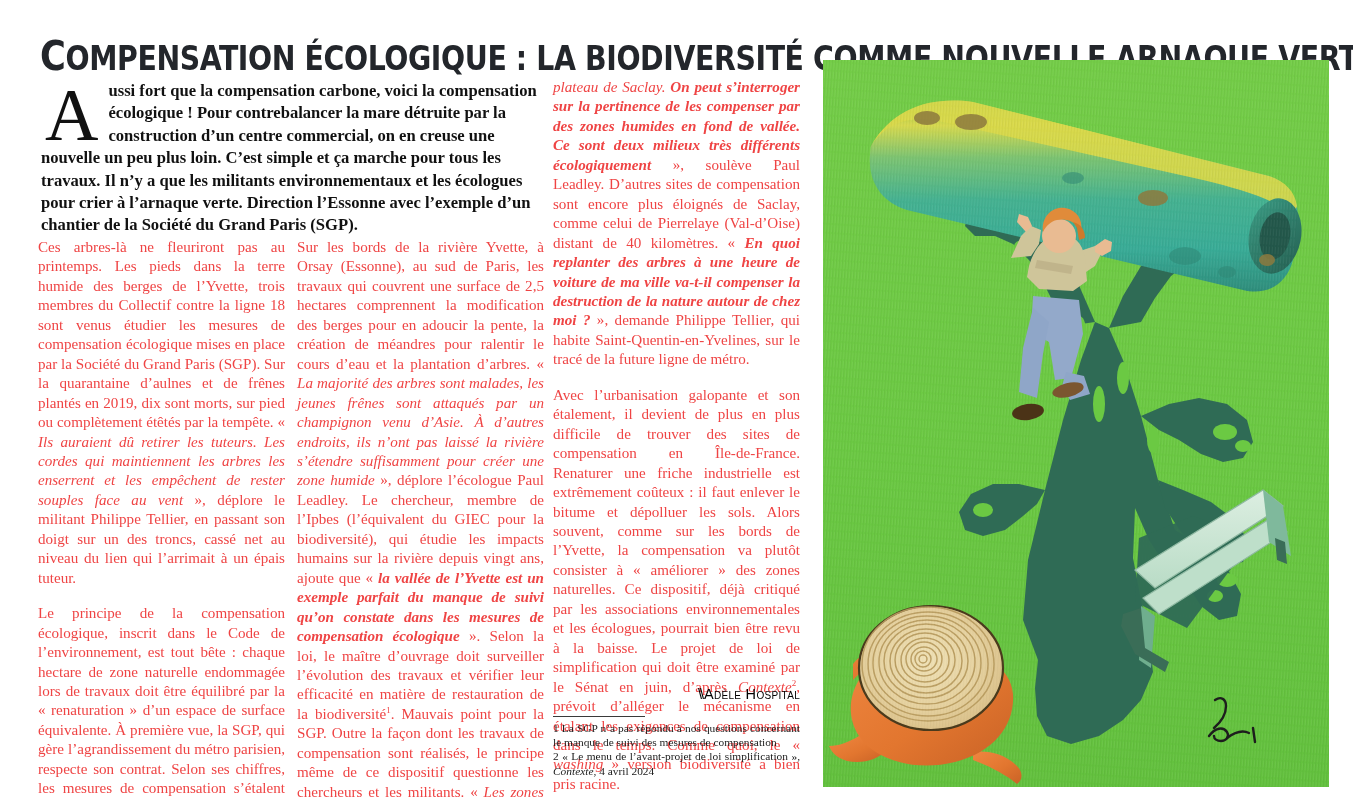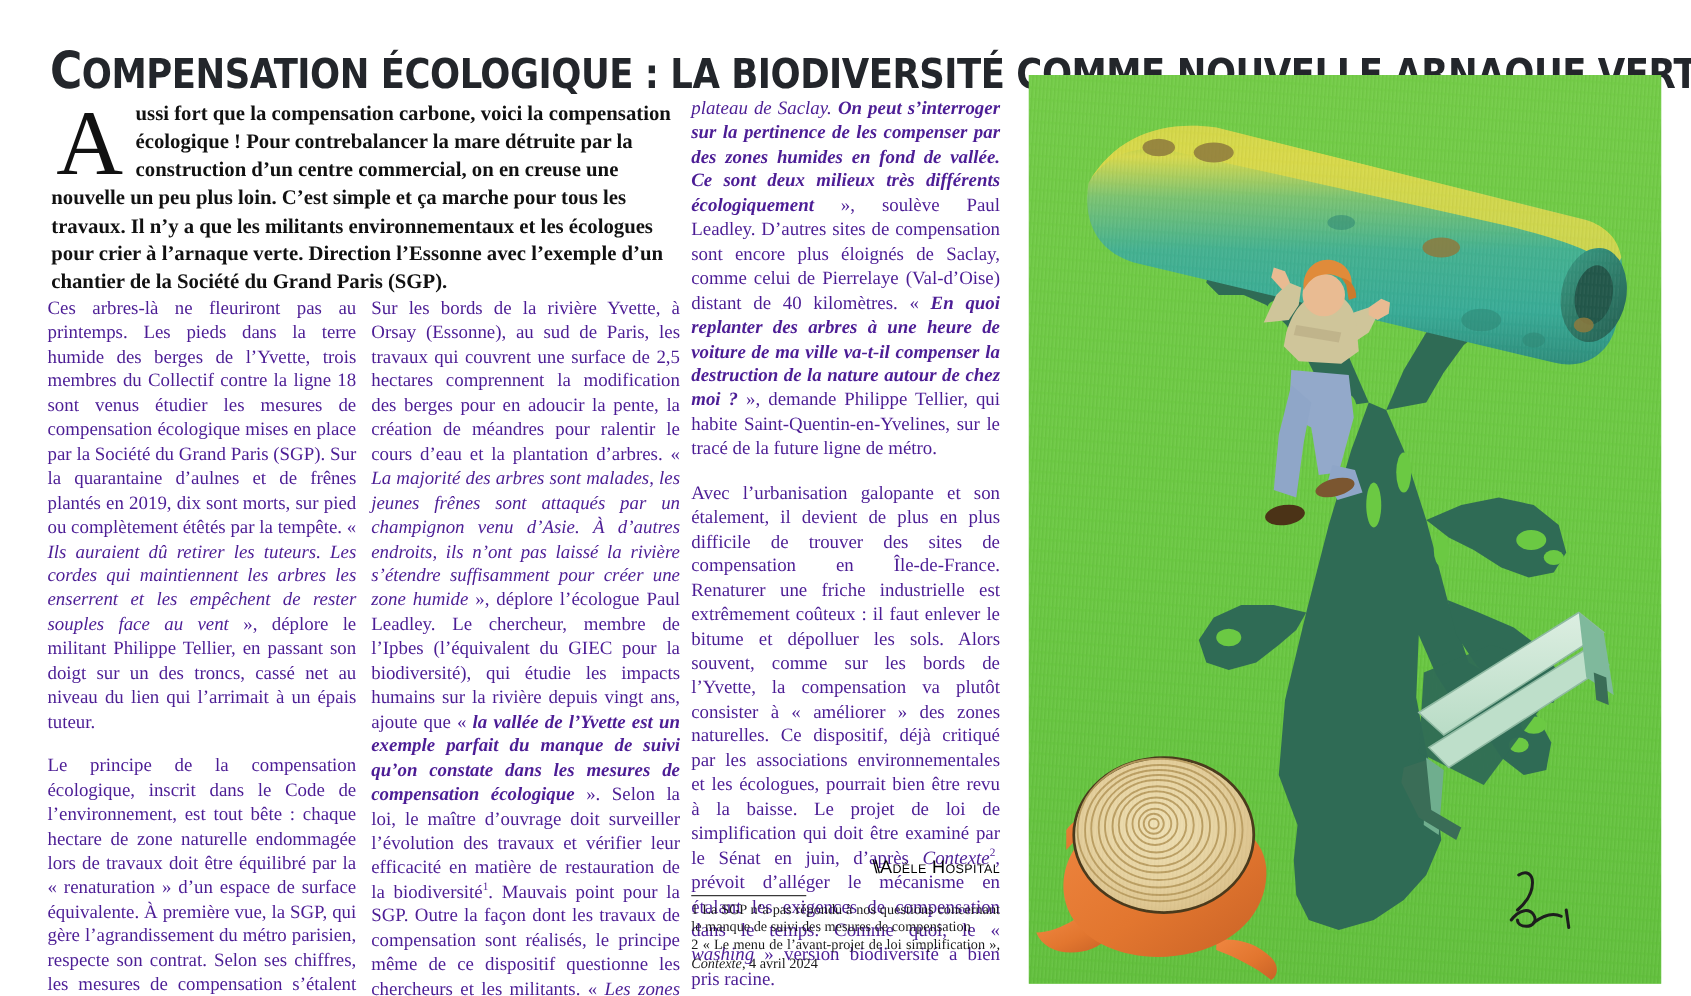--- a/index.html
+++ b/index.html
@@ -50,21 +50,21 @@
   }
 
   .col{
     position:absolute;
     font-family:"Liberation Serif", serif;
     font-size:15.1px;
     line-height:19.45px;
     text-align:justify;
     text-justify:inter-word;
     hyphens:manual;
-    color:#4c1d95;
+    color:#ef4444;
   }
   .col p{margin:0;text-indent:0;}
   .col p + p{margin-top:16px;}
   .col i, .col em{font-style:italic;}
   .bi{font-style:italic;font-weight:700;}
   sup{font-size:9px;vertical-align:super;line-height:0;}
 
   #col1{left:38px;  top:238px; width:247px;}
   #col2{left:297px; top:238px; width:247px;}
   #col3{left:553px; top:78px;  width:247px;}

